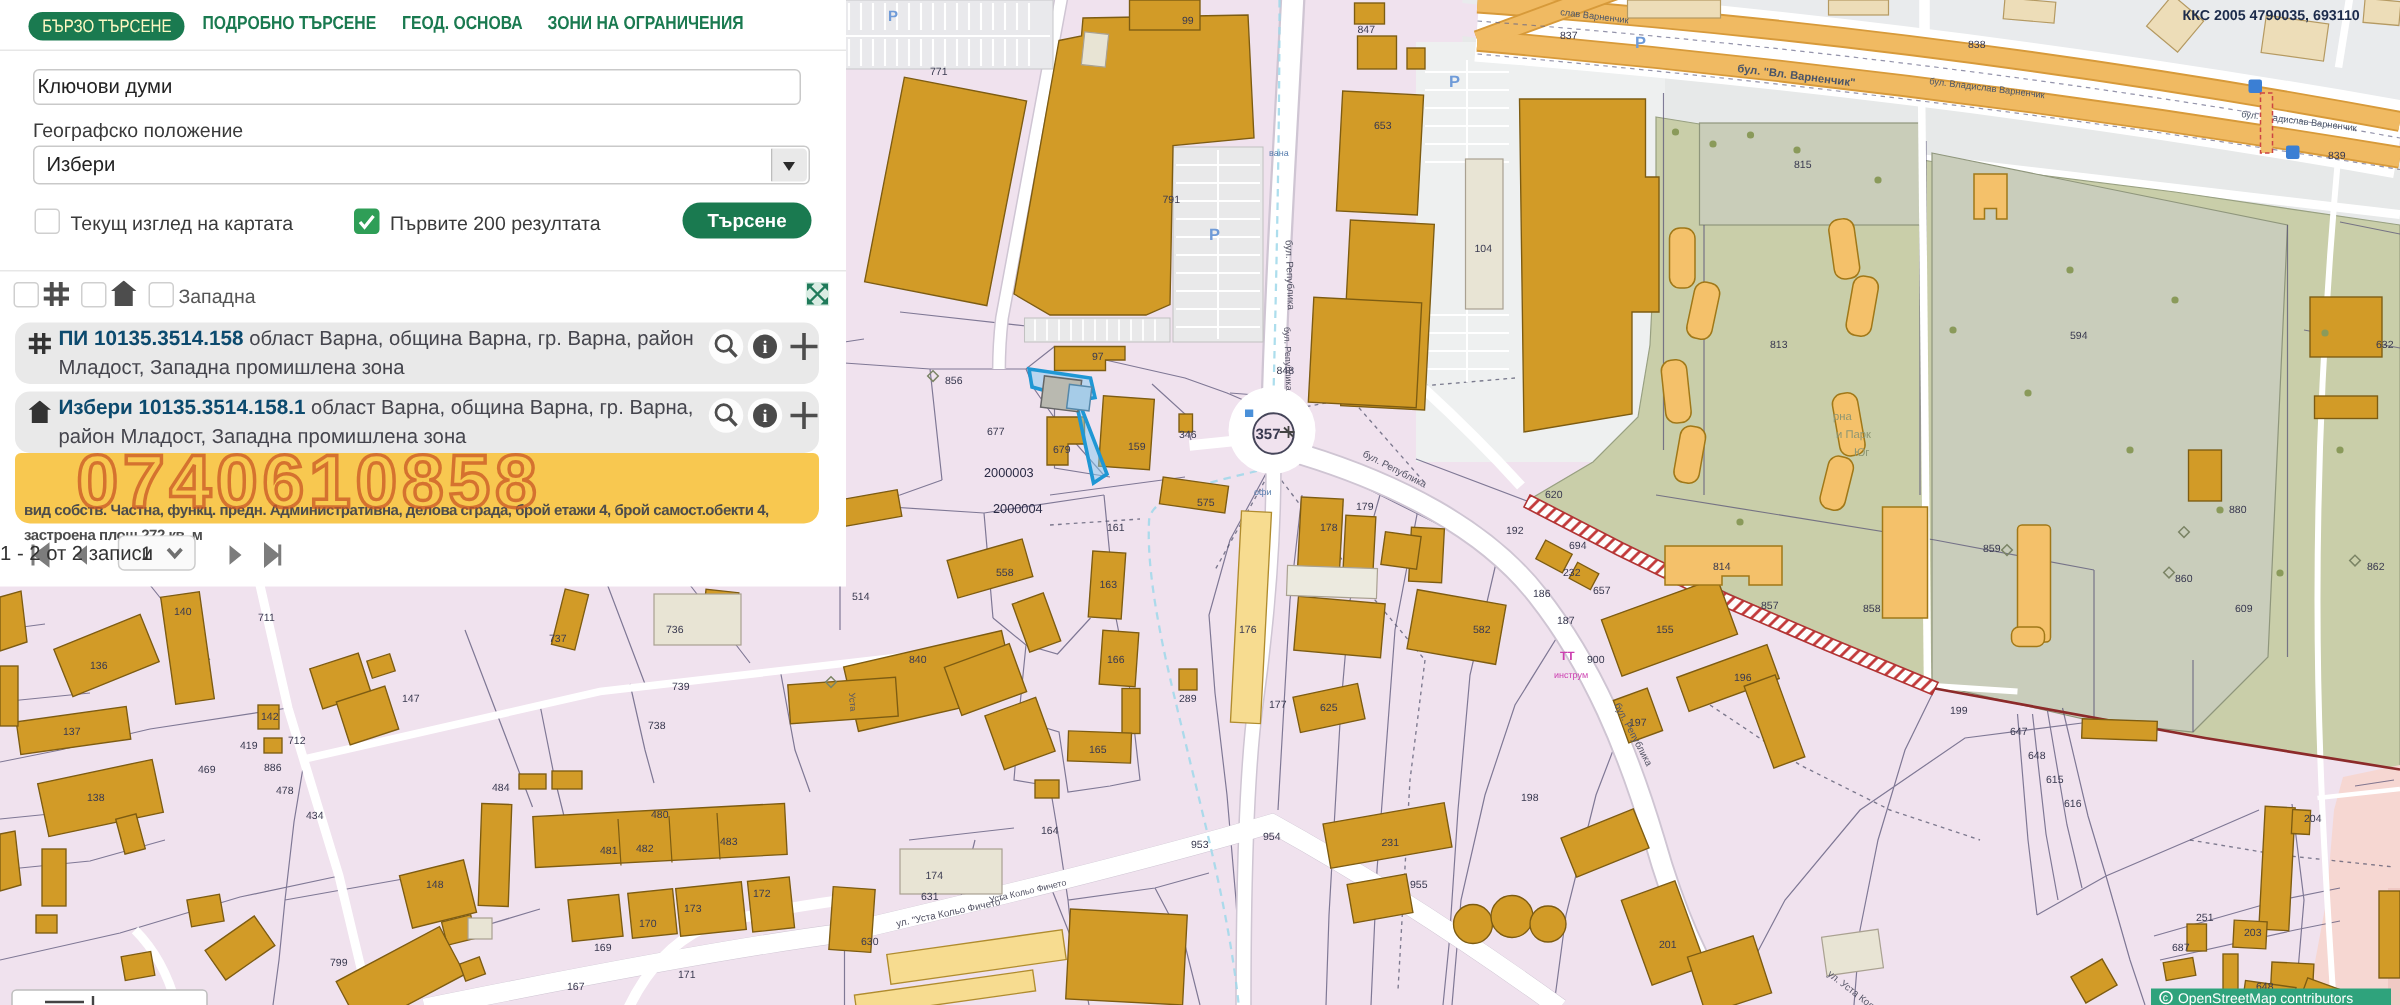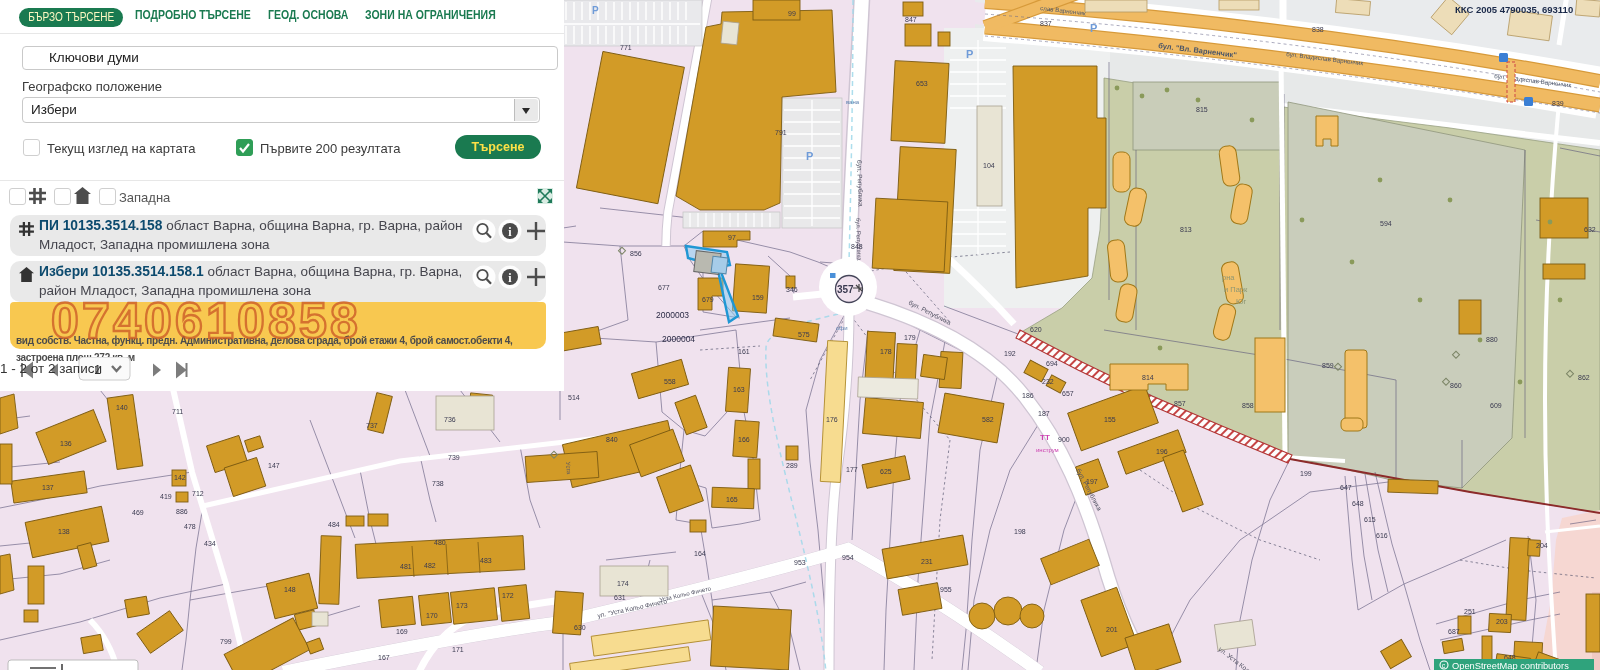--- a/index.html
+++ b/index.html
@@ -2,27 +2,27 @@
 <html><head>
 <meta charset="utf-8">
 <style>
   html,body{margin:0;padding:0;width:1600px;height:670px;overflow:hidden;background:#f0e2ee;font-family:"Liberation Sans",sans-serif;}
   #map{position:absolute;left:0;top:0;width:1600px;height:670px;}
   #panel{position:absolute;left:0;top:0;width:564px;height:391px;background:#ffffff;z-index:5;}
   .tab{position:absolute;top:8px;font-size:12.5px;font-weight:bold;color:#1a7a50;white-space:nowrap;transform:scaleX(.84);transform-origin:left top;}
   #tab1{position:absolute;left:19px;top:8px;width:104px;height:19px;line-height:19px!important;background:#1a7a50;color:#fef9c3;border-radius:10px;text-align:center;font-size:12px;}
   .hline{position:absolute;left:0;width:564px;height:1px;background:#e7e7e7;}
   .inp{position:absolute;left:22px;width:508px;border:1px solid #c9c9c9;border-radius:4px;background:#fff;font-size:13.5px;color:#222;}
-  #kw{top:46px;height:22px;line-height:22px;padding-left:26px;}
+  #kw{top:46px;height:22px;line-height:22px;padding-left:2px;}
   label.lbl{position:absolute;font-size:13px;color:#3a3a3a;}
   #sel{top:97px;height:24px;line-height:24px;padding-left:8px;}
   #selbtn{position:absolute;right:1px;top:1px;width:23px;height:22px;background:#e9e9e9;border-left:1px solid #bdbdbd;border-radius:0 3px 3px 0;}
   #selbtn:after{content:"";position:absolute;left:7px;top:9px;border-left:4.5px solid transparent;border-right:4.5px solid transparent;border-top:6px solid #2b2b2b;}
   .cb{position:absolute;width:15px;height:15px;border:1px solid #cfcfcf;border-radius:3px;background:#fff;}
-  #btnSearch{position:absolute;left:455px;top:135px;width:86px;height:24px;background:#1a7a50;border-radius:12px;color:#fde047;font-size:12.5px;font-weight:bold;text-align:center;line-height:24px;}
+  #btnSearch{position:absolute;left:455px;top:135px;width:86px;height:24px;background:#1a7a50;border-radius:12px;color:#ffffff;font-size:12.5px;font-weight:bold;text-align:center;line-height:24px;}
   .row{position:absolute;left:10px;width:536px;background:#e9e9e9;border-radius:10px;font-size:13.5px;color:#45454d;line-height:18.5px;}
   .row b{color:#0c4a6e;font-size:13.8px;}
   .ricons{position:absolute;right:0px;top:3px;}
   #ybox{position:absolute;left:10px;top:302px;width:536px;height:47px;background:#f8c850;border-radius:4px 4px 10px 10px;}
   #ybox .yt{position:absolute;left:6px;top:7px;width:532px;font-size:10px;font-weight:bold;color:#4c4c4c;line-height:16.5px;letter-spacing:-0.3px;margin-top:24px;}
   #wm{position:absolute;left:51px;top:292px;font-size:50px;font-weight:bold;letter-spacing:3.2px;color:transparent;-webkit-text-stroke:2.3px rgba(202,90,38,.78);white-space:nowrap;z-index:9;}
   #pgtext{position:absolute;left:0px;top:361px;width:548px;font-size:13.5px;color:#333;}
 </style>
 </head>
 <body>

